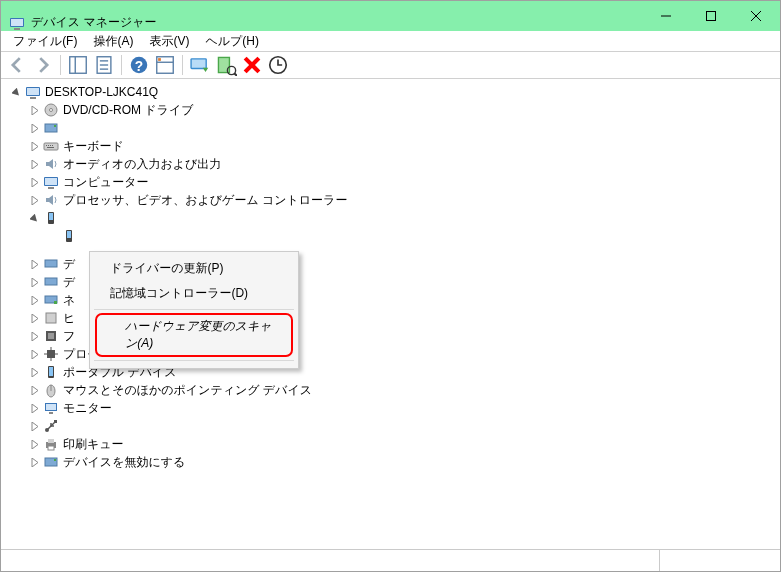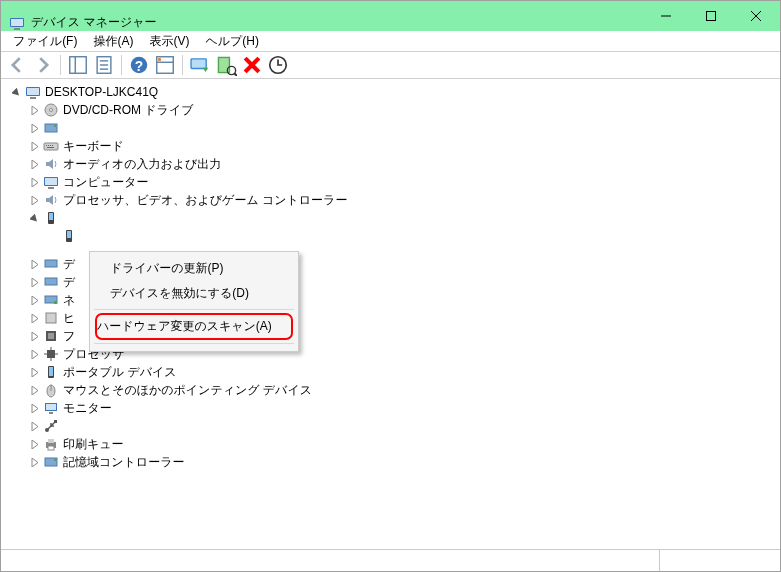--- a/index.html
+++ b/index.html
@@ -83,21 +83,21 @@
     left:88px; top:250px;
     width:210px;
     background:var(--context-bg);
     border:1px solid var(--context-border);
     box-shadow: 3px 3px 4px rgba(0,0,0,0.25);
     padding: 4px 2px;
   }
   .context .citem { padding: 4px 12px 4px 18px; font-size:12px; }
   .context .csep { height:1px; background:#d8d8d8; margin:3px 2px; }
   .context .highlight-wrap { border:2.5px solid var(--highlight-red); border-radius:7px; margin:1px 3px; }
-  .context .highlight-wrap .citem { padding: 3px 12px 3px 0; }
+  .context .highlight-wrap .citem { padding: 3px 12px 3px 28px; font-style: italic; }
   
   .nicon svg { width:16px; height:16px; }
 </style>
 </head>
 <body>
 
 <div class="window">
 
   <div class="titlebar">
     <span class="app-icon">
@@ -554,37 +554,37 @@
                     <svg viewBox="0 0 9 9">
                       <path d="M2 0 L8 4.5 L2 9 Z" fill="none" stroke="#888" stroke-width="1"></path>
                     </svg>
                   </span>
               <span class="nicon">
                     <svg viewBox="0 0 16 16">
                       <rect x="2" y="4" width="12" height="8" fill="#7ea9d4" stroke="#507aa3"></rect>
                       <rect x="11" y="5" width="2" height="2" fill="#4aa74a"></rect>
                     </svg>
                   </span>
-              <span class="nlabel">記憶域コントローラー</span>
+              <span class="nlabel">デバイスを無効にする</span>
             </div>
               </li>
           </ul>
         </li>
       </ul>
     </div>
   </div>
 
   <div class="statusbar">
     <div class="cell"></div>
     <div class="cell"></div>
   </div>
 
   <div class="context">
     <div class="citem">ドライバーの更新(P)</div>
-    <div class="citem">デバイスを無効にする(D)</div>
+    <div class="citem">記憶域コントローラー(D)</div>
     <div class="csep"></div>
     <div class="highlight-wrap">
       <div class="citem">ハードウェア変更のスキャン(A)</div>
     </div>
     <div class="csep"></div>
   </div>
 
 </div>
 
 </body></html>

